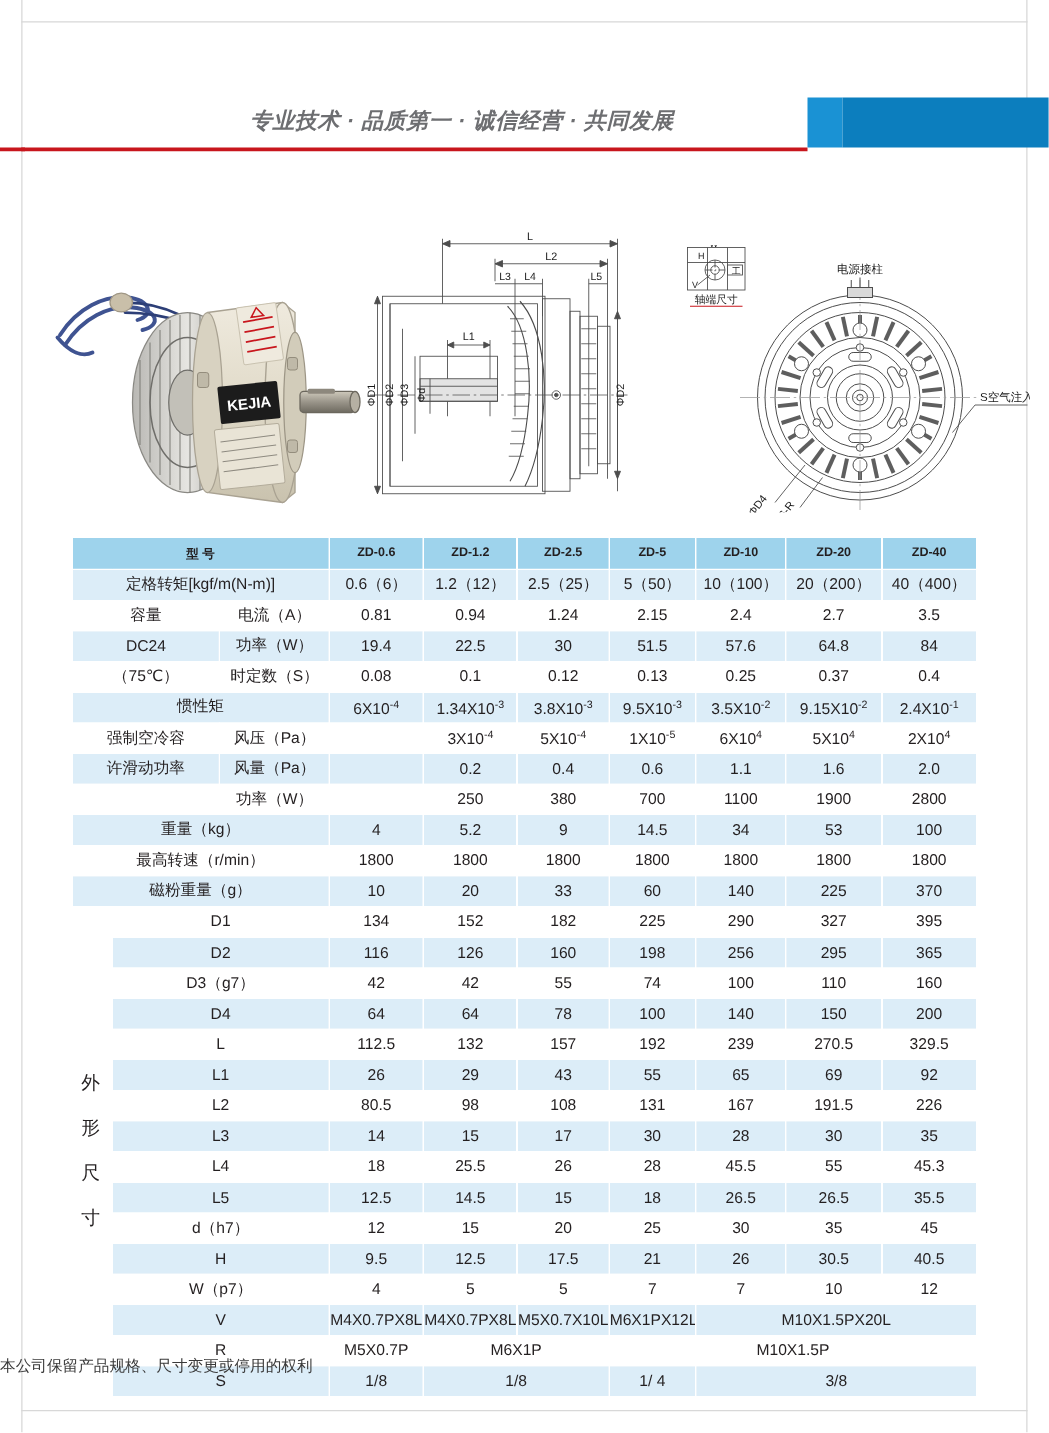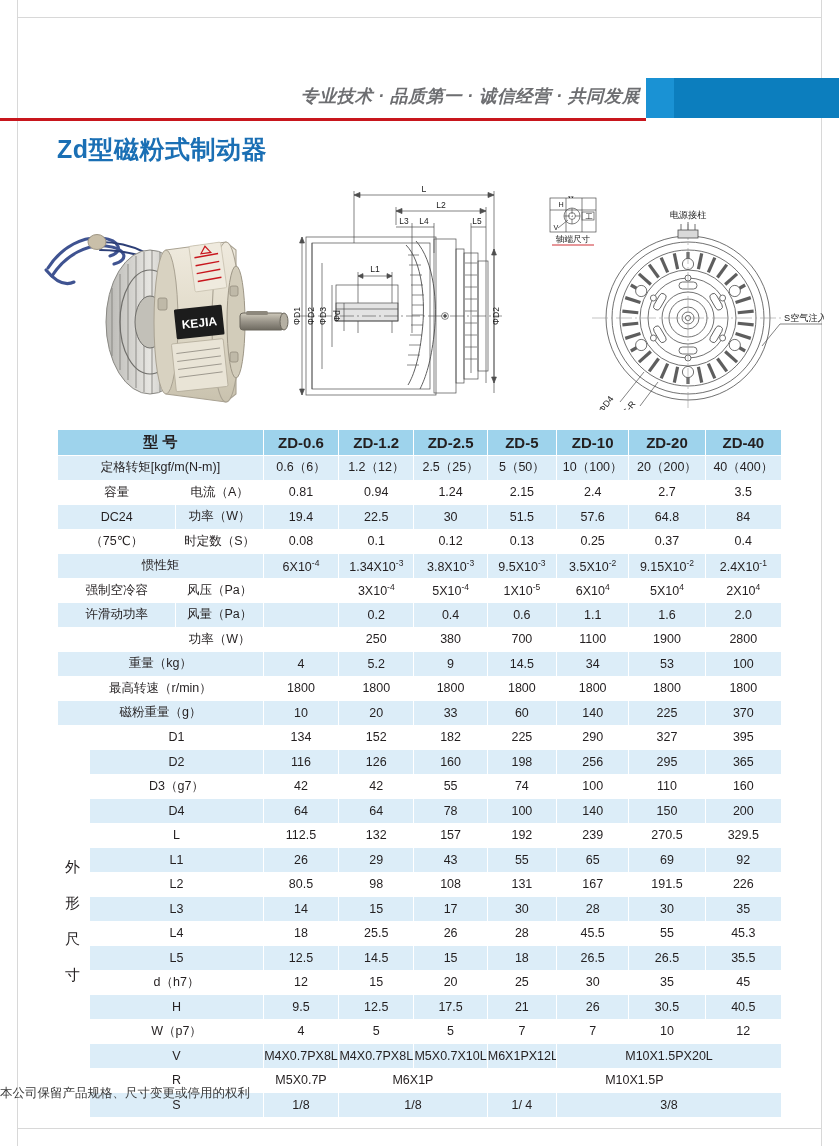--- a/index.html
+++ b/index.html
@@ -19,21 +19,21 @@
   }
   .page-border-left  { position:absolute; left:17px; top:0; width:1px; height:1146px; background:#d8d8d8; }
   .page-border-right { position:absolute; left:821px; top:0; width:1px; height:1146px; background:#d8d8d8; }
   .page-border-top   { position:absolute; left:17px; top:17px; width:805px; height:1px; background:#d8d8d8; }
   .page-border-bottom{ position:absolute; left:17px; top:1128px; width:805px; height:1px; background:#d8d8d8; }
 
   
   #banner { position:absolute; left:0; top:75px; width:839px; height:45px; }
   #banner .slogan {
     position:absolute; left:200px; top:5px; width:440px; height:32px;
-    line-height:32px; text-align:right;
+    line-height:32px; 
     font-size:17.5px; font-weight:bold; font-style:italic;
     color:#6d6e71; letter-spacing:0.5px;
     white-space:nowrap;
   }
   #banner .blue-a { position:absolute; left:646px; top:3px; width:28px; height:40px; background:#1a92d4; }
   #banner .blue-b { position:absolute; left:674px; top:3px; width:165px; height:40px; background:#0c7ebe; }
   #banner .redline { position:absolute; left:17px; top:43px; width:629px; height:3px; background:#c8161d; }
   #banner .redline2{ position:absolute; left:0px;  top:43px; width:20px;  height:3px; background:#c8161d; }
 
   
@@ -66,21 +66,21 @@
     padding:0;
     height:23.5px;
     font-weight:normal;
     color:#231f20;
     white-space:nowrap;
     overflow:hidden;
   }
   #spec-table tr.hdr th {
     background:#9ed3ec;
     font-weight:bold;
-    font-size:15px;
+    font-size:10px;
     height:25px;
     border:1px solid #ffffff;
   }
   #spec-table tr.alt td { background:#dcedf8; }
   #spec-table tr.plain td { background:#ffffff; }
   #spec-table td.lab-wide { font-size:12.5px; }
   #spec-table td.lab-l { }
   #spec-table td.vert {
     font-size:15px;
     line-height:36px;
@@ -107,21 +107,20 @@
   <div class="page-border-bottom"></div>
 
   <div id="banner">
     <div class="slogan">专业技术 · 品质第一 · 诚信经营 · 共同发展</div>
     <div class="blue-a"></div>
     <div class="blue-b"></div>
     <div class="redline2"></div>
     <div class="redline"></div>
   </div>
 
-  <div id="title">Zd型磁粉式制动器</div>
 
   <div id="photo">
     <svg width="252" height="192" viewBox="0 0 252 192">
       <defs>
         <linearGradient id="bodyGrad" x1="0" y1="0" x2="0" y2="1">
           <stop offset="0%" stop-color="#efeade"></stop>
           <stop offset="45%" stop-color="#e2dccb"></stop>
           <stop offset="100%" stop-color="#c9c2ae"></stop>
         </linearGradient>
         <linearGradient id="finGrad" x1="0" y1="0" x2="1" y2="0">

